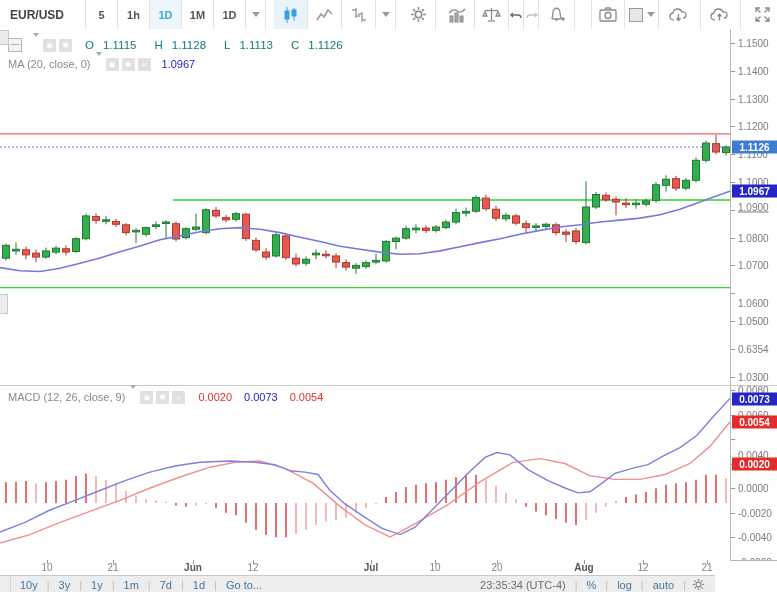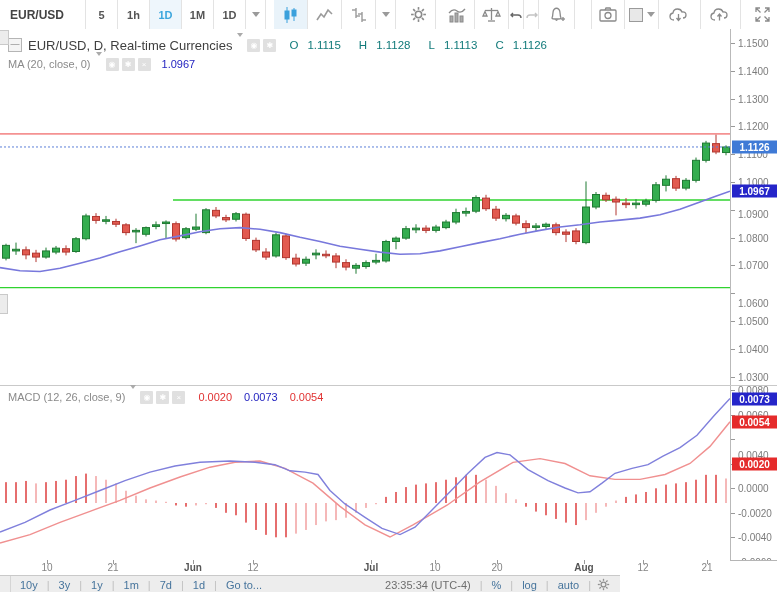--- a/index.html
+++ b/index.html
@@ -51,21 +51,21 @@
   .logo .main{font-size:19px;font-weight:bold;color:#1f1f1f;letter-spacing:0.2px;}
   .logo .idot{position:relative;}
   .logo .idot::before{content:'';position:absolute;left:0.2px;top:1.2px;width:4px;height:4px;border-radius:50%;background:#f6a21d;}
   .logo .com{font-size:15px;color:#9a9a9a;}
   
   .time-axis{position:absolute;left:0;top:560px;width:730px;height:15px;background:#fff;}
   .tlabel{position:absolute;top:2px;transform:translateX(-50%);font-size:10px;color:#858585;}
   .tlabel.bold{font-weight:bold;color:#555;}
   .ttick{position:absolute;top:0;width:1px;height:4px;background:#999;}
   
-  .bottom-bar{position:absolute;left:0;top:575px;width:620px;height:17px;background:#ededed;border-top:1px solid #c9c9c9;display:flex;align-items:center;font-size:11px;color:#46749c;}
+  .bottom-bar{position:absolute;left:0;top:575px;width:715px;height:17px;background:#ededed;border-top:1px solid #c9c9c9;display:flex;align-items:center;font-size:11px;color:#46749c;}
   .bb-handle{width:10px;height:100%;border-right:1px solid #d5d5d5;}
   .bb-item{padding:0 9px;cursor:pointer;white-space:nowrap;}
   .bb-sep{color:#c0c0c0;}
   .bb-right{margin-left:auto;display:flex;align-items:center;}
   .bb-clock{color:#6e6e6e;padding:0 9px;}
   .bb-gear{padding:0 10px 0 6px;display:flex;align-items:center;cursor:pointer;}
   
   .edge-tab{position:absolute;left:0;background:#ececec;border:1px solid #c9c9c9;border-left:none;}
 </style>
 </head>
@@ -513,21 +513,20 @@
           <rect x="722.5" y="117.97199999999967" width="7" height="5.560000000000005" fill="#34ad4f" stroke="#1f7a33" stroke-width="1"></rect>
         </g>
       </g>
       <line x1="0" x2="730" y1="117.97199999999967" y2="117.97199999999967" stroke="#5b7fd8" stroke-width="1" stroke-dasharray="2,2"></line>
       <polyline points="0,238.6 20,241.7 40,242.5 60,239.2 80,234.2 100,228.9 120,222.8 140,216.9 160,210.8 180,206.9 200,202.8 220,199.7 240,198.6 260,200.3 280,203.6 300,208.3 320,212.5 340,217.2 360,220.3 380,223.1 400,225.3 420,224.7 440,221.9 460,217.8 480,213.6 500,209.7 520,205.3 540,201.4 560,198.0 580,195.8 600,193.0 620,191.1 640,189.1 660,185.8 680,180.2 700,173.0 715,167.5 730,162.2" fill="none" stroke="#7878dc" stroke-width="1.6"></polyline>
     </svg>
 
   <div class="legend">
     <div class="lrow">
       <div class="collapse-box">—</div>
-      <span class="ltitle">EUR/USD, D, Real-time Currencies</span>
       <span class="lcaret"><span class="caret-down"></span></span>
       <span class="mini-btn">◉</span>
       <span class="mini-btn">✱</span>
       <span class="ohlc">
         <span><span>O</span><span>1.1115</span></span>
         <span><span>H</span><span>1.1128</span></span>
         <span><span>L</span><span>1.1113</span></span>
         <span><span>C</span><span>1.1126</span></span>
       </span>
     </div>
@@ -648,31 +647,31 @@
       <div class="axlbl" style="top: 41.8px;">1.1400</div>
       <div class="axtick" style="top: 69.6px;"></div>
       <div class="axlbl" style="top: 69.6px;">1.1300</div>
       <div class="axtick" style="top: 97.4px;"></div>
       <div class="axlbl" style="top: 97.4px;">1.1200</div>
       <div class="axtick" style="top: 125.2px;"></div>
       <div class="axlbl" style="top: 125.2px;">1.1100</div>
       <div class="axtick" style="top: 153px;"></div>
       <div class="axlbl" style="top: 153px;">1.1000</div>
       <div class="axtick" style="top: 180.8px;"></div>
-      <div class="axlbl" style="top: 185px;">1.0900</div>
+      <div class="axlbl" style="top: 178px; text-decoration: underline;">1.0900</div>
       <div class="axtick" style="top: 208.6px;"></div>
       <div class="axlbl" style="top: 208.6px;">1.0800</div>
       <div class="axtick" style="top: 236.4px;"></div>
       <div class="axlbl" style="top: 236.4px;">1.0700</div>
       <div class="axtick" style="top: 264.2px;"></div>
       <div class="axlbl" style="top: 274px;">1.0600</div>
       <div class="axtick" style="top: 292px;"></div>
       <div class="axlbl" style="top: 292px;">1.0500</div>
       <div class="axtick" style="top: 319.8px;"></div>
-      <div class="axlbl" style="top: 319.8px;">1.0400</div>
+      <div class="axlbl" style="top: 319.8px;">0.6354</div>
       <div class="axtick" style="top: 347.6px;"></div>
       <div class="axlbl" style="top: 347.6px;">1.0300</div>
       <div class="badge" style="top: 117.972px; background: rgb(63, 122, 214);">1.1126</div>
       <div class="badge" style="top: 162.174px; background: rgb(37, 37, 201);">1.0967</div>
     </div>
   <div class="macd-axis" id="axisMacd">
       <div class="axtick" style="top: 4px;"></div>
       <div class="axlbl" style="top: 4px;">0.0080</div>
       <div class="axtick" style="top: 28.5px;"></div>
       <div class="axlbl" style="top: 28.5px;">0.0060</div>

